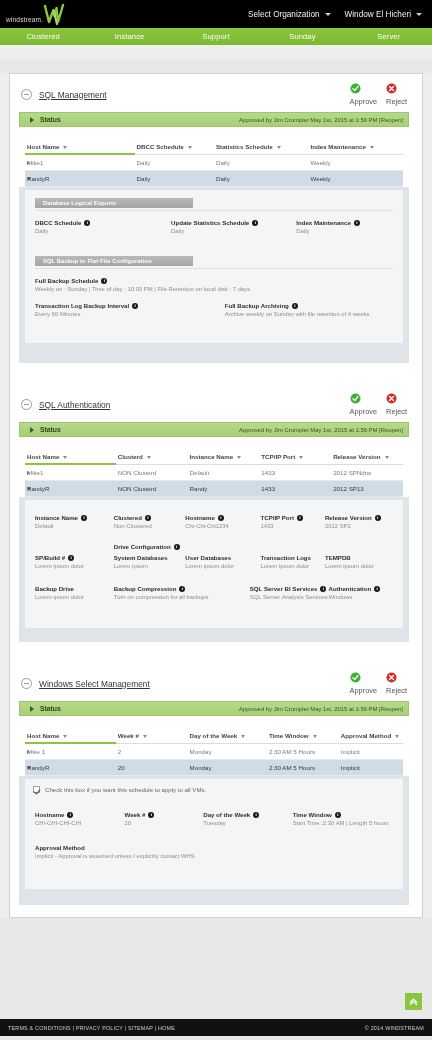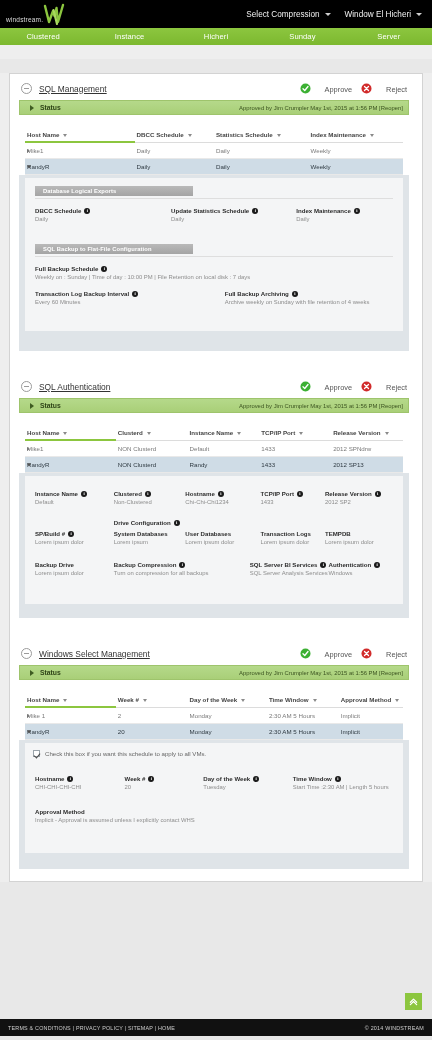--- a/index.html
+++ b/index.html
@@ -117,21 +117,21 @@
     color: #333;
     text-decoration: underline;
     white-space: nowrap;
   }
   .approve-reject {
     margin-left: auto;
     display: flex;
     align-items: center;
     gap: 9px;
   }
-  .ar-btn { display: flex; align-items: flex-end; gap: 14px; }
+  .ar-btn { display: flex; align-items: flex-start; gap: 3px; flex-direction: column; }
   .ar-icon { width: 11px; height: 11px; display: block; }
   .ar-label { font-size: 7.4px; color: #555; }
 
   
   .status-bar {
     background: #aed581;
     background: linear-gradient(to bottom, #b5d98a 0%, #a9cf78 100%);
     border: 1px solid #9ec46c;
     height: 15px;
     display: flex;
@@ -320,34 +320,34 @@
 <div class="topbar">
   <div class="logo-wrap">
     <span class="logo-text">windstream.</span>
     <svg class="logo-mark" viewBox="0 0 26 26">
       <path d="M4 4 L8 20 L12 9 L13.5 14 L15.5 6 L17 20 L22 3" fill="none" stroke="#8cc63f" stroke-width="2.4" stroke-linecap="round" stroke-linejoin="round"></path>
       <path d="M12.5 8 L16 22" fill="none" stroke="#a8d95f" stroke-width="2.2" stroke-linecap="round"></path>
     </svg>
   </div>
   <div class="topbar-right">
     <div class="topbar-link">
-      <span>Select Compression</span>
+      <span>Select Organization</span>
       <i class="caret"></i>
     </div>
     <div class="topbar-link">
       <span>Window El Hicheri</span>
       <i class="caret"></i>
     </div>
   </div>
 </div>
 
 <div class="nav">
   <div class="nav-item">Clustered</div>
   <div class="nav-item">Instance</div>
-  <div class="nav-item">Hicheri</div>
+  <div class="nav-item">Support</div>
   <div class="nav-item">Sunday</div>
   <div class="nav-item">Server</div>
 </div>
 
 <div class="spacer-top"></div>
 
 <div class="page">
 <div class="content-shell">
 
   <div class="section">

